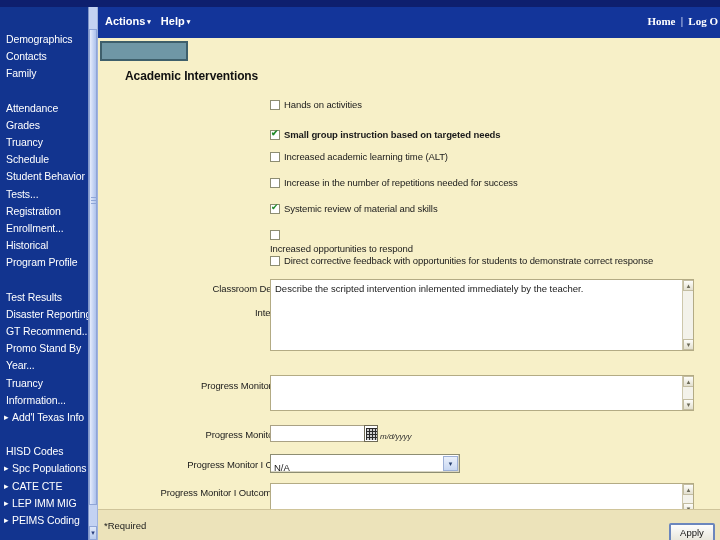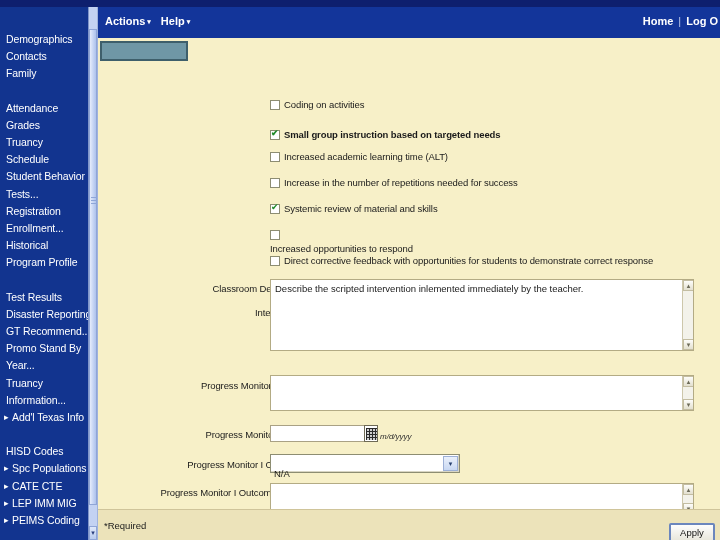--- a/index.html
+++ b/index.html
@@ -78,21 +78,21 @@
   
   .menubar {
     position: absolute; left: 0; top: 0; width: 622px; height: 31px;
     background: #13359a;
     color: #ffffff;
   }
   .menubar .mleft { position: absolute; left: 7px; top: 8px; display: flex; gap: 10px; }
   .menu-item { font-size: 11px; color: #ffffff; white-space: nowrap; font-weight: 600; }
   .menu-item .caret { font-size: 7px; margin-left: 2px; position: relative; top: -1px; }
   .menubar .mright { position: absolute; right: 2px; top: 8px; display: flex; gap: 5px; align-items: center; }
-  .link { font-size: 11px; color: #ffffff; white-space: nowrap; font-weight: 600; }
+  .link { font-size: 11px; color: #ffffff; white-space: nowrap; font-weight: 600; font-family: Liberation Serif, serif; }
   .sep { font-size: 11px; color: #b9c6ea; }
 
   
   .tabrow {
     position: absolute; left: 0; top: 31px; width: 622px; height: 26px;
     background: #f7f0c8;
   }
   .tab-redacted {
     position: absolute; left: 2px; top: 3px; width: 88px; height: 20px;
     background: #6f97a6;
@@ -175,21 +175,21 @@
       #cfcfcf;
   }
   .hint { position: absolute; font-size: 8px; color: #2a2a2a; font-style: italic; }
 
   .sel {
     position: absolute;
     background: #ffffff;
     border: 1px solid #8d8d72;
     height: 19px;
     font-size: 9.5px; color: #1a1a1a;
-    padding: 13px 0 0 3px;
+    padding: 7px 0 0 3px;
     box-shadow: inset -1px -1px 0 #d9d6c4;
   }
   .sel .arrow {
     position: absolute; right: 1px; top: 1px; width: 15px; height: 15px;
     background: linear-gradient(to bottom,#eaf0fb,#c9d8f2);
     border: 1px solid #9db0d6;
     font-size: 7px; line-height: 14px; text-align: center; color: #28406f;
   }
 
   
@@ -277,27 +277,28 @@
         <span class="link">Home</span>
         <span class="sep">|</span>
         <span class="link">Log O</span>
       </div>
     </div>
 
     <div class="tabrow">
       <div class="tab-redacted"></div>
     </div>
 
+    <div class="page-title">Academic Interventions</div>
 
     <div class="form-body">
 
       <div id="checkbox-list">
           <div class="cb-row" style="top: 8px;">
             <span class="cbox"></span>
-            <span class="cb-label">Coding on activities</span>
+            <span class="cb-label">Hands on activities</span>
           </div>
           <div class="cb-row" style="top: 38px; font-weight: bold;">
             <span class="cbox checked"></span>
             <span class="cb-label">Small group instruction based on targeted needs</span>
           </div>
           <div class="cb-row" style="top: 60px;">
             <span class="cbox"></span>
             <span class="cb-label">Increased academic learning time (ALT)</span>
           </div>
           <div class="cb-row" style="top: 86px;">

